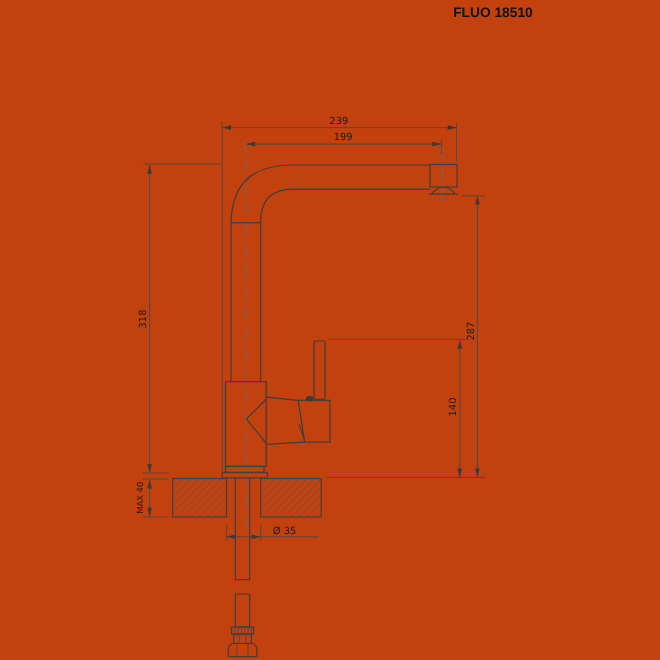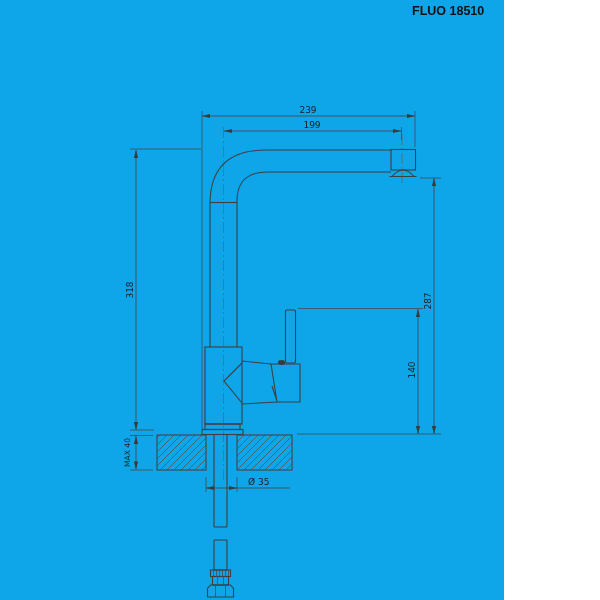--- a/index.html
+++ b/index.html
@@ -1,16 +1,16 @@
 <!DOCTYPE html>
 <html><head>
 <meta charset="utf-8">
 <style>
   html,body{margin:0;padding:0;background:#ffffff;}
-  .stage{position:relative;width:504px;height:600px;background:#0ea5e9;overflow:hidden;
+  .stage{position:relative;width:600px;height:600px;background:#c2410c;overflow:hidden;
          font-family:"DejaVu Sans","Liberation Sans",sans-serif;}
   svg{position:absolute;left:0;top:0;}
   .outline{stroke:#3f3f3f;stroke-width:1.1;fill:none;}
   .thin{stroke:#4a4a4a;stroke-width:0.8;fill:none;}
   .dimline{stroke:#4a4a4a;stroke-width:0.9;fill:none;}
   .center{stroke:#6a6a6a;stroke-width:0.9;fill:none;stroke-dasharray:11 3 2 3;}
   .arrow{fill:#3a3a3a;stroke:none;}
   .dimtext{font-family:"DejaVu Sans","Liberation Sans",sans-serif;font-size:9px;fill:#1d1d1d;}
   .dimtext-sm{font-family:"DejaVu Sans","Liberation Sans",sans-serif;font-size:7.6px;fill:#1d1d1d;}
   .titletext{font-family:"Liberation Sans","DejaVu Sans",sans-serif;font-size:12.5px;font-weight:700;fill:#111;}

